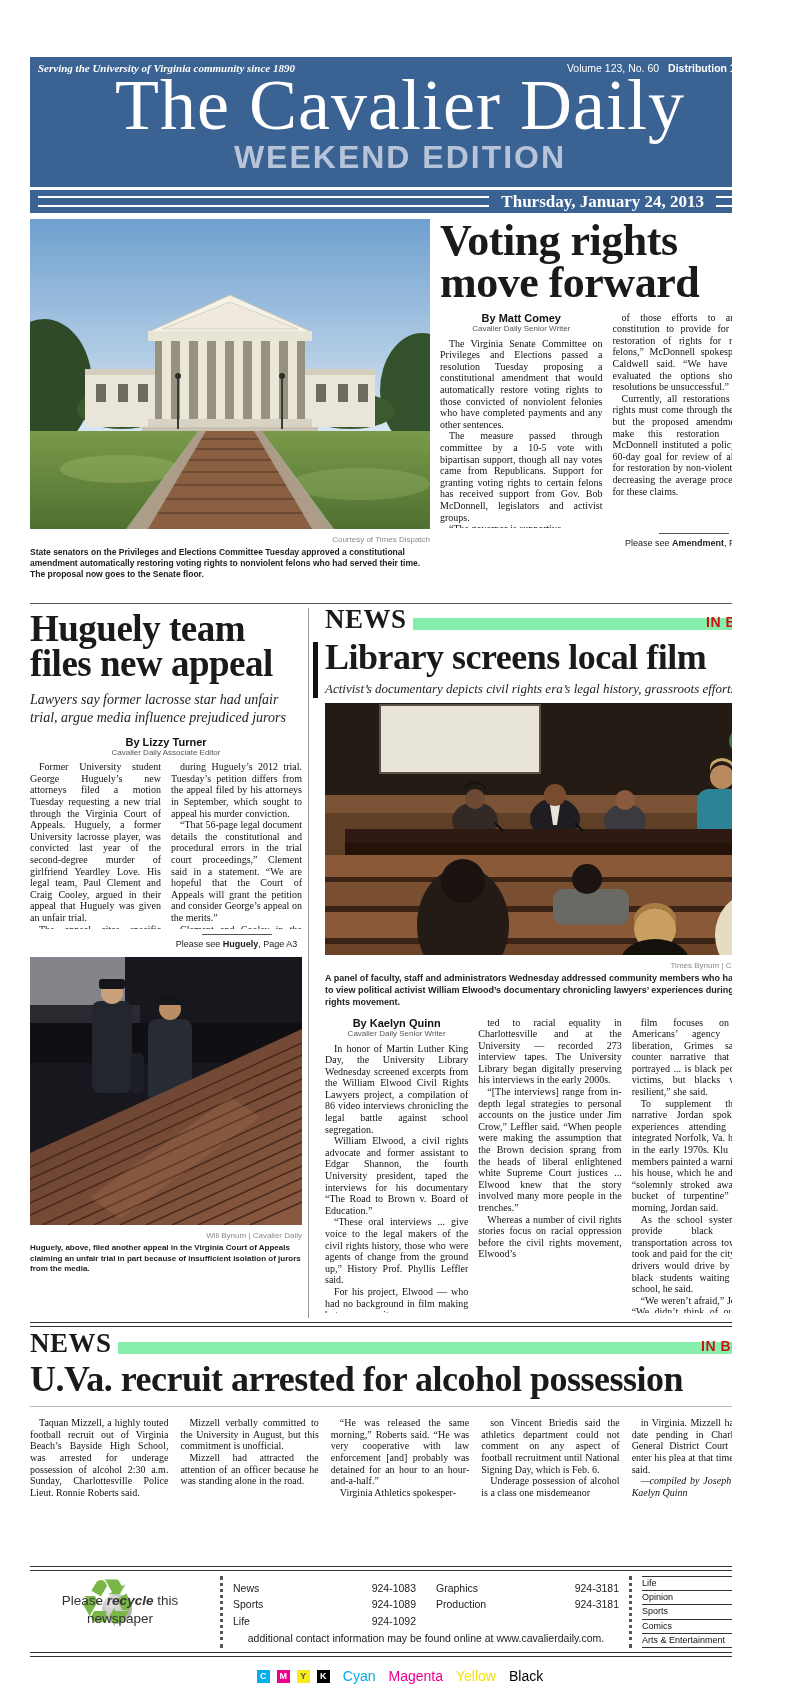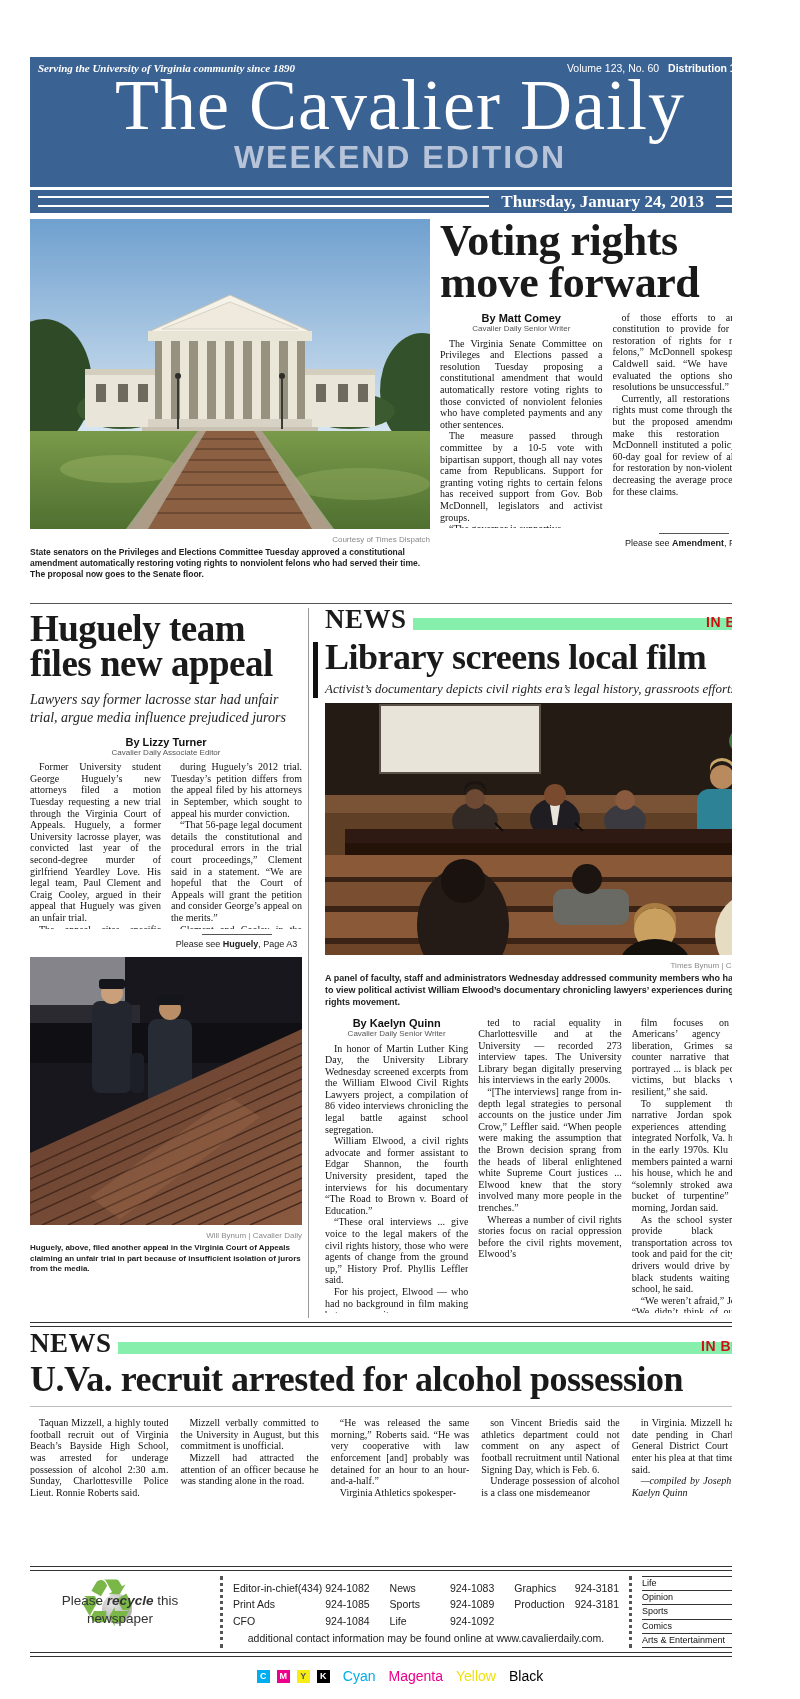--- a/index.html
+++ b/index.html
@@ -376,34 +376,20 @@
       <div class="glyph">♻</div>
       <div class="rtext">
         <span>Please </span><b><i>recycle</i></b><span> this newspaper</span>
       </div>
     </div>
     <div class="dotsep"></div>
     <div class="contact">
       <div class="cgroups">
         <div class="cgroup">
           <div class="crow">
-              <span class="cl">Editor-in-chief</span>
-              <span class="cv">(434) 924-1082</span>
-            </div>
-          <div class="crow">
-              <span class="cl">Print Ads</span>
-              <span class="cv">924-1085</span>
-            </div>
-          <div class="crow">
-              <span class="cl">CFO</span>
-              <span class="cv">924-1084</span>
-            </div>
-        </div>
-        <div class="cgroup">
-          <div class="crow">
               <span class="cl">News</span>
               <span class="cv">924-1083</span>
             </div>
           <div class="crow">
               <span class="cl">Sports</span>
               <span class="cv">924-1089</span>
             </div>
           <div class="crow">
               <span class="cl">Life</span>
               <span class="cv">924-1092</span>

